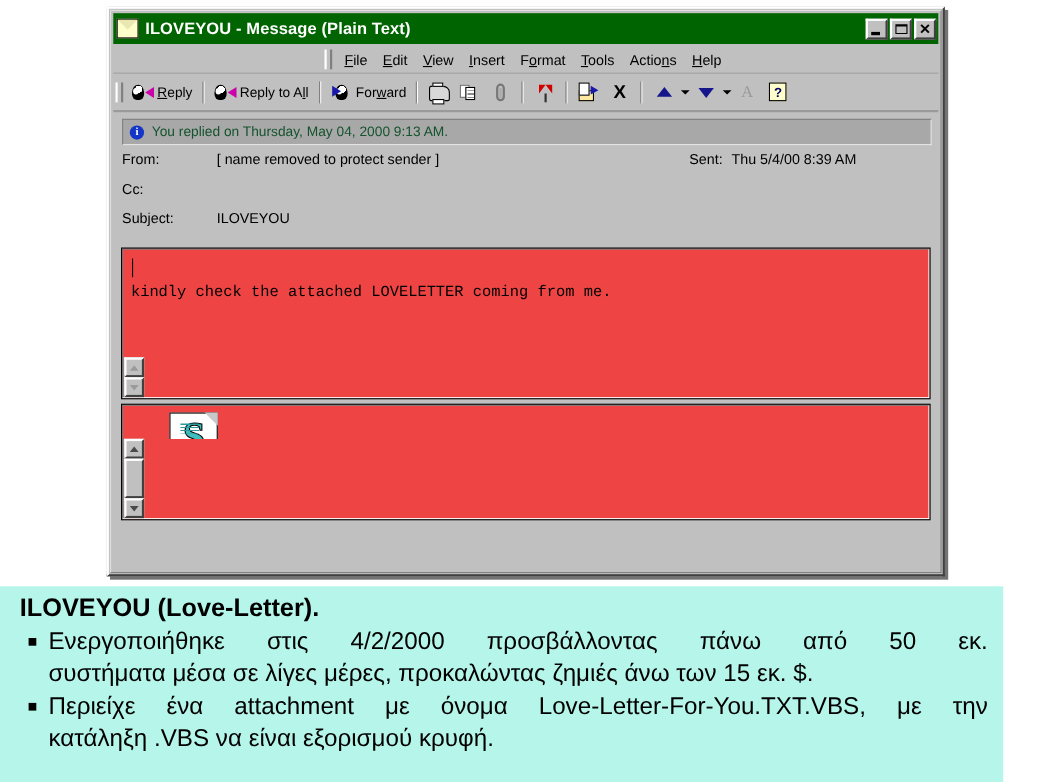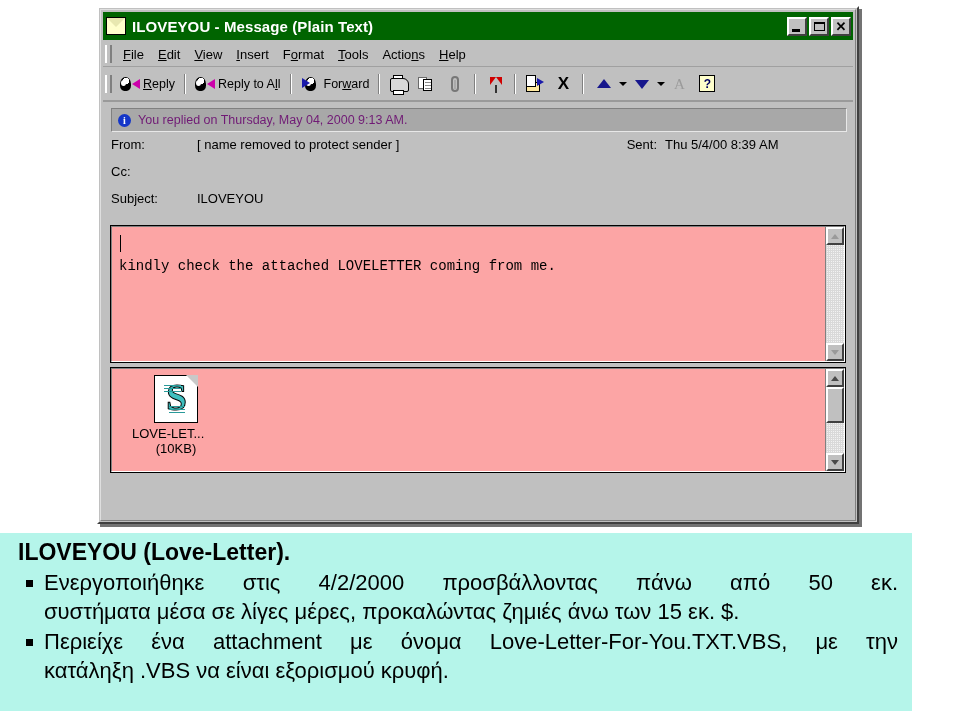--- a/index.html
+++ b/index.html
@@ -99,20 +99,21 @@
   .tbtn .gl-max { width: 11px; height: 9px; border: 1px solid #000; border-top-width: 2px; box-sizing: border-box; }
   .tbtn .gl-close { font-size: 13px; font-weight: bold; font-family: "Liberation Sans", sans-serif; }
 
   
   .menubar {
     height: 24px; margin: 2px 2px 0 2px;
     background: #c0c0c0;
     display: flex; align-items: center;
     flex: none;
     border-bottom: 1px solid #a0a0a0;
+    justify-content: center;
   }
   .grip {
     width: 7px; height: 18px; margin: 0 4px 0 2px;
     border-left: 2px solid #ffffff;
     border-right: 2px solid #808080;
     box-sizing: border-box;
     flex: none;
   }
   .menu-item {
     font-size: 13px; color: #000;
@@ -194,41 +195,42 @@
     flex: none;
   }
   .info-icon {
     width: 13px; height: 13px; border-radius: 50%;
     background: #1436c8; color: #fff;
     font-size: 10px; font-weight: bold;
     font-family: "Liberation Serif", serif;
     display: flex; align-items: center; justify-content: center;
     flex: none;
   }
-  .info-text { font-size: 12.5px; color: #701a75; }
+  .info-text { font-size: 12.5px; color: #14532d; }
 
   
   .fields { margin: 5px 10px 0 10px; flex: none; }
   .frow { display: flex; align-items: baseline; height: 27px; font-size: 13px; color: #000; }
   .flabel { width: 66px; flex: none; }
   .fvalue { flex: 1; padding-left: 20px; }
   .fsent-label { width: 48px; text-align: right; flex: none; }
   .fsent-value { width: 180px; padding-left: 8px; flex: none; }
 
   
   .pane {
-    background: #fca5a5;
+    background: #ef4444;
     border-top: 1px solid #808080;
     border-left: 1px solid #808080;
     border-right: 1px solid #ffffff;
     border-bottom: 1px solid #ffffff;
     outline: 1px solid #000;
     box-sizing: border-box;
     position: relative;
     display: flex;
+    flex-direction: column;
   }
   .body-pane { margin: 8px 10px 0 10px; height: 136px; flex: none; }
   .attach-pane { margin: 6px 10px 8px 10px; height: 104px; flex: none; }
   .pane-content { flex: 1; position: relative; overflow: hidden; }
   .body-text {
     font-family: "Liberation Mono", monospace;
     font-size: 14px; color: #000;
     position: absolute; left: 7px; top: 31px;
     white-space: nowrap;
   }

